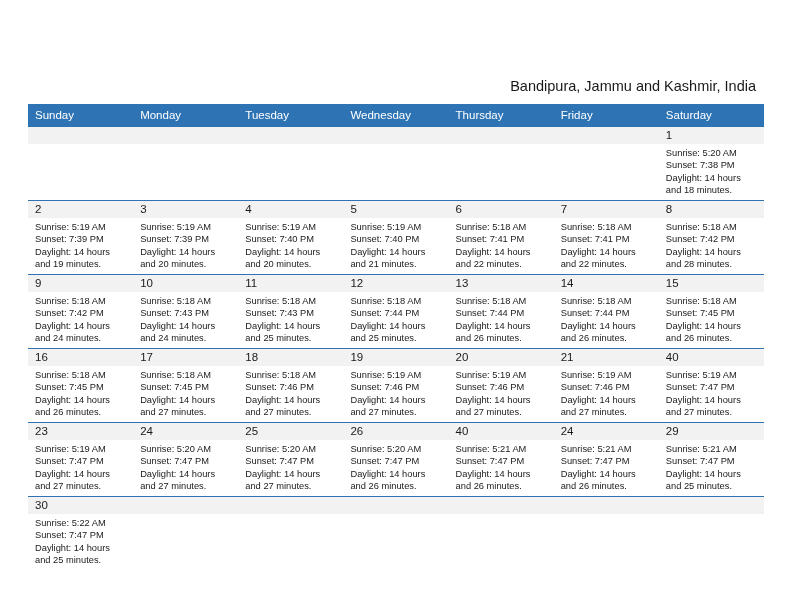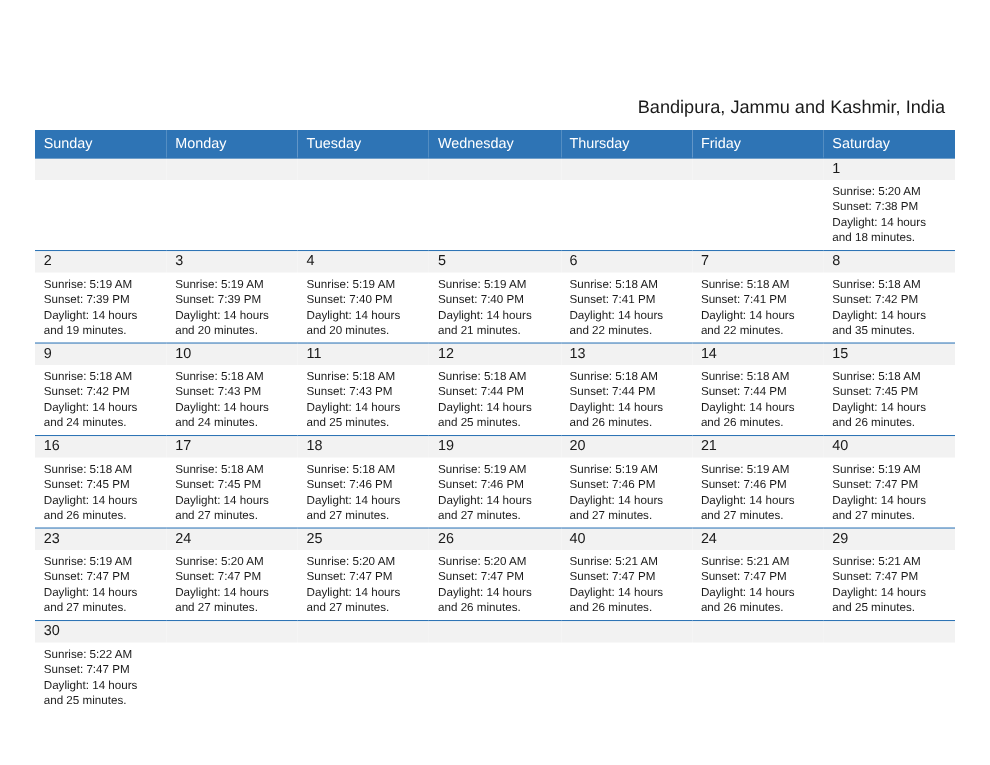--- a/index.html
+++ b/index.html
@@ -327,21 +327,21 @@
               </div>
             </div>
           </td>
         <td>
             <div class="daycell filled">
               <div class="daynum-bar">8</div>
               <div class="details">
                 <div>Sunrise: 5:18 AM</div>
                 <div>Sunset: 7:42 PM</div>
                 <div>Daylight: 14 hours</div>
-                <div>and 35 minutes.</div>
+                <div>and 28 minutes.</div>
               </div>
             </div>
           </td>
       </tr>
 
       <tr class="week-row">
         <td>
             <div class="daycell filled">
               <div class="daynum-bar">9</div>
               <div class="details">

